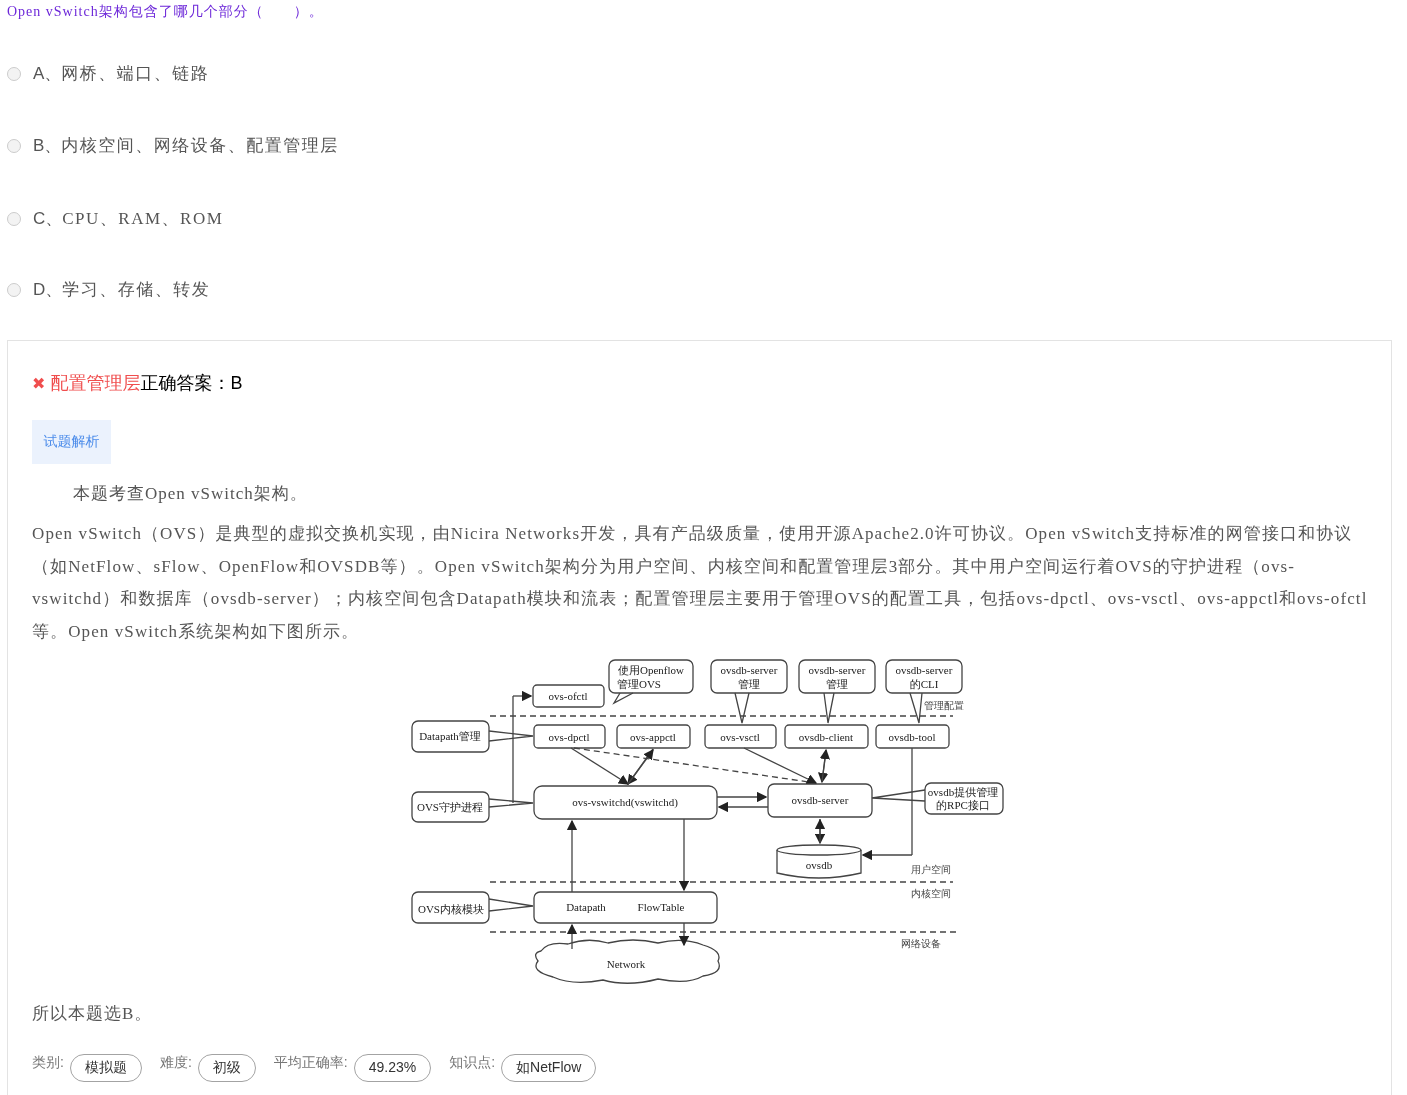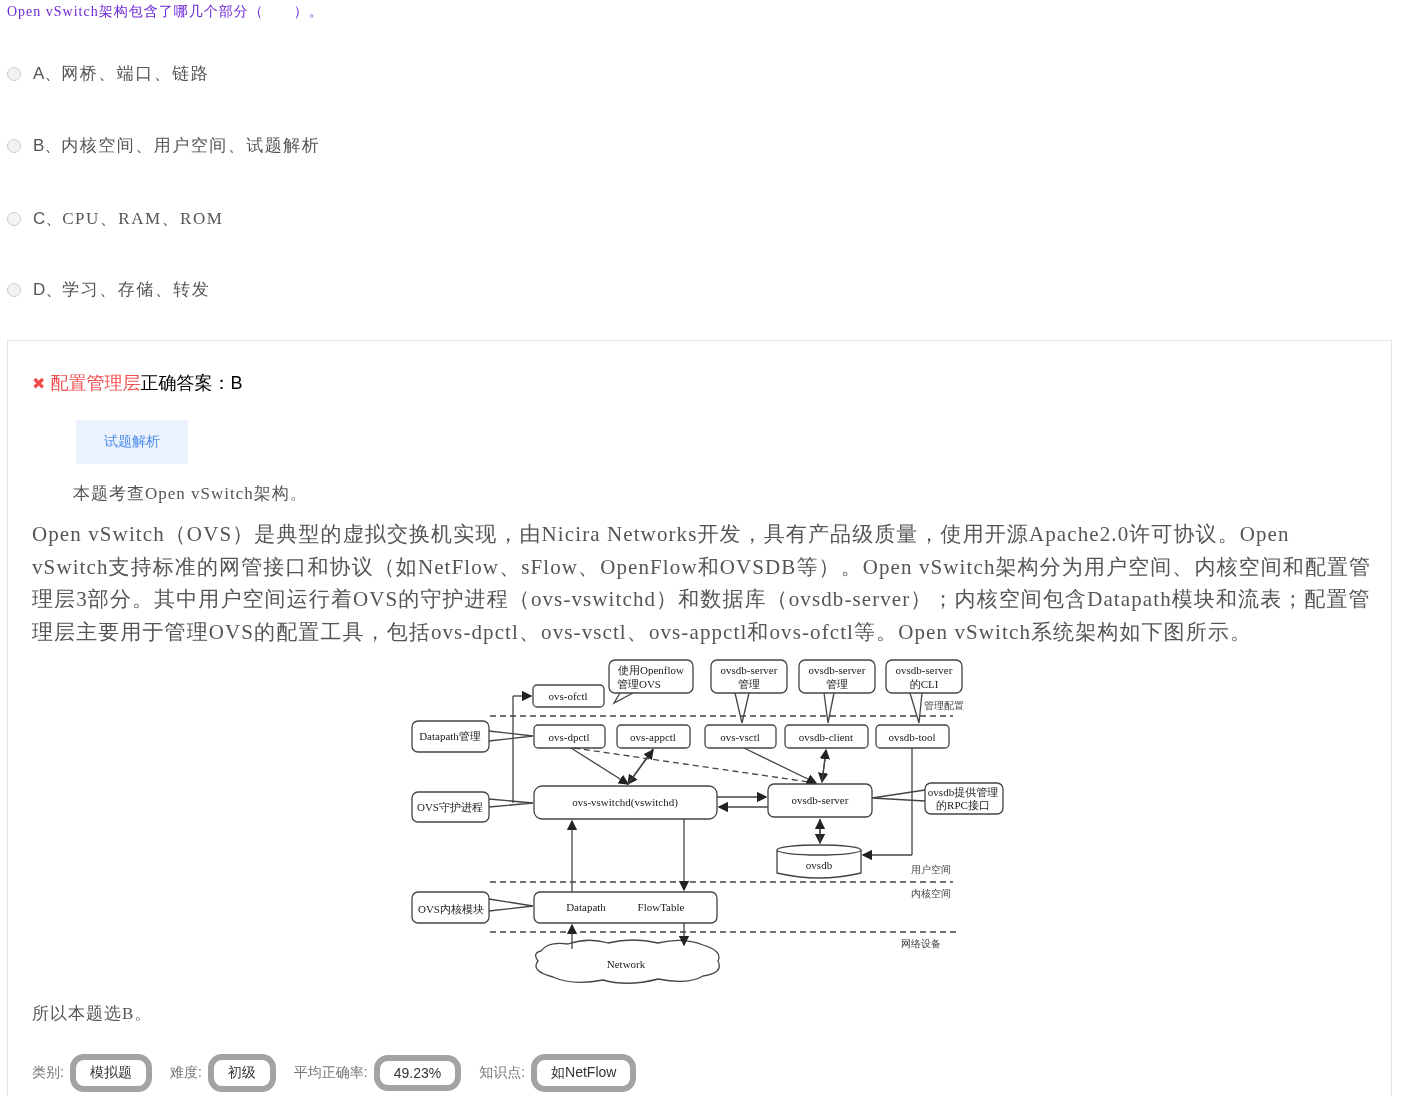--- a/index.html
+++ b/index.html
@@ -6,43 +6,43 @@
   body { width:1407px; height:1095px; position:relative; overflow:hidden; font-family:"DejaVu Serif","Liberation Serif",serif; color:#333; }
   .question { position:absolute; left:7px; top:3px; font-size:14px; letter-spacing:1px; color:#6d28d9; font-family:"Liberation Serif","DejaVu Serif",serif; }
   .option { position:absolute; left:7px; display:flex; align-items:center; font-size:17px; color:#555; letter-spacing:1.5px; font-family:"Liberation Serif","DejaVu Serif",serif; }
   .radio { width:12px; height:12px; border:1px solid #ccc; border-radius:50%; background:#f3f3f3; margin-right:12px; }
   .opt-letter { font-family:"Liberation Sans",sans-serif; font-size:17px; color:#555; letter-spacing:0; }
   .panel { position:absolute; left:7px; top:340px; width:1383px; height:780px; border:1px solid #e3e3e3; border-bottom:none; }
   .result-row { position:absolute; left:24px; top:30px; display:flex; align-items:center; font-family:"Liberation Sans","DejaVu Sans",sans-serif; font-size:18px; }
   .wrong { color:#f04e4e; display:flex; align-items:center; }
   .x-icon { font-size:16px; font-weight:bold; margin-right:5px; color:#f04e4e; }
   .correct { color:#000000; }
-  .tab-btn { position:absolute; left:24px; top:79px; width:112px; height:44px; background:#ebf2fd; color:#4a8bea; font-family:Liberation Serif, serif; font-size:14px; display:flex; align-items:center; justify-content:center;margin-left:44px; }
+  .tab-btn { position:absolute; left:24px; top:79px; width:79px; height:44px; background:#ebf2fd; color:#4a8bea; font-family:Liberation Serif, serif; font-size:14px; display:flex; align-items:center; justify-content:center; }
   .para { position:absolute; left:24px; font-size:17px; color:#555; letter-spacing:1px; font-family:"Liberation Serif","DejaVu Serif",serif; }
-  .body-text { position:absolute; left:24px; top:177px; width:1340px; font-size:21px; line-height:32.5px; color:#555; letter-spacing:1.1px; font-family:"Liberation Serif","DejaVu Serif",serif; }
+  .body-text { position:absolute; left:24px; top:177px; width:1340px; font-size:17px; line-height:32.5px; color:#555; letter-spacing:1.1px; font-family:"Liberation Serif","DejaVu Serif",serif; }
   .diagram { position:absolute; left:395px; top:316px; width:610px; height:330px; }
-  .meta { position:absolute; left:24px; top:713px; display:flex; align-items:center; font-family:"Liberation Sans","DejaVu Sans",sans-serif; font-size:14px; color:#777; }
+  .meta { position:absolute; left:24px; top:713px; display:flex; font-family:"Liberation Sans","DejaVu Sans",sans-serif; font-size:14px; color:#777; }
   .meta .lbl { margin-right:6px; }
-  .meta .chip { border:6px solid #a3a3a3; border-radius:14px; padding:4px 14px; color:#333; margin-right:18px; background:#fff; }
+  .meta .chip { border:1px solid #a3a3a3; border-radius:14px; padding:4px 14px; color:#333; margin-right:18px; background:#fff; }
   svg text { font-family:"Liberation Serif","DejaVu Serif",serif; }
 </style>
 </head>
 <body>
 
 <div class="question">Open vSwitch架构包含了哪几个部分（　　）。</div>
 
 <div class="option" style="top:62px;">
   <span class="radio"></span>
   <span class="opt-letter">A、</span>
   <span>网桥、端口、链路</span>
 </div>
 <div class="option" style="top:134px;">
   <span class="radio"></span>
   <span class="opt-letter">B、</span>
-  <span>内核空间、用户空间、试题解析</span>
+  <span>内核空间、网络设备、配置管理层</span>
 </div>
 <div class="option" style="top:207px;">
   <span class="radio"></span>
   <span class="opt-letter">C、</span>
   <span>CPU、RAM、ROM</span>
 </div>
 <div class="option" style="top:278px;">
   <span class="radio"></span>
   <span class="opt-letter">D、</span>
   <span>学习、存储、转发</span>

